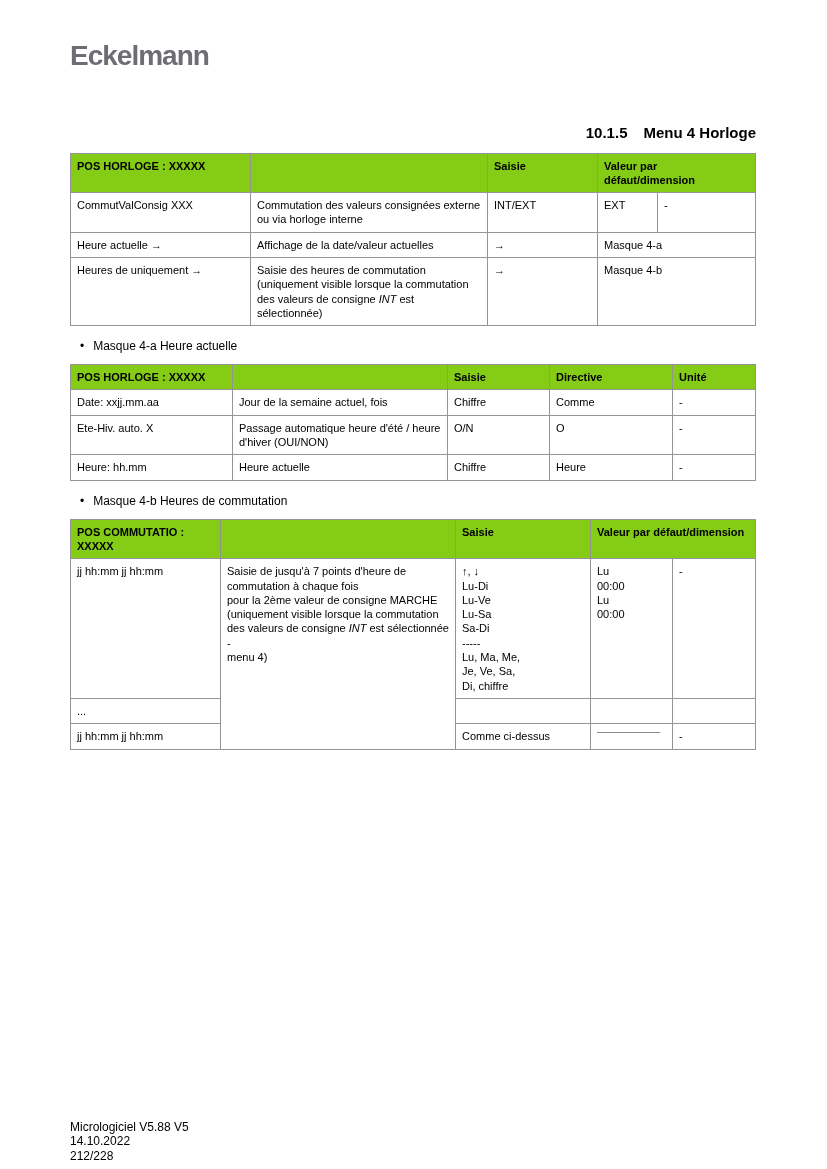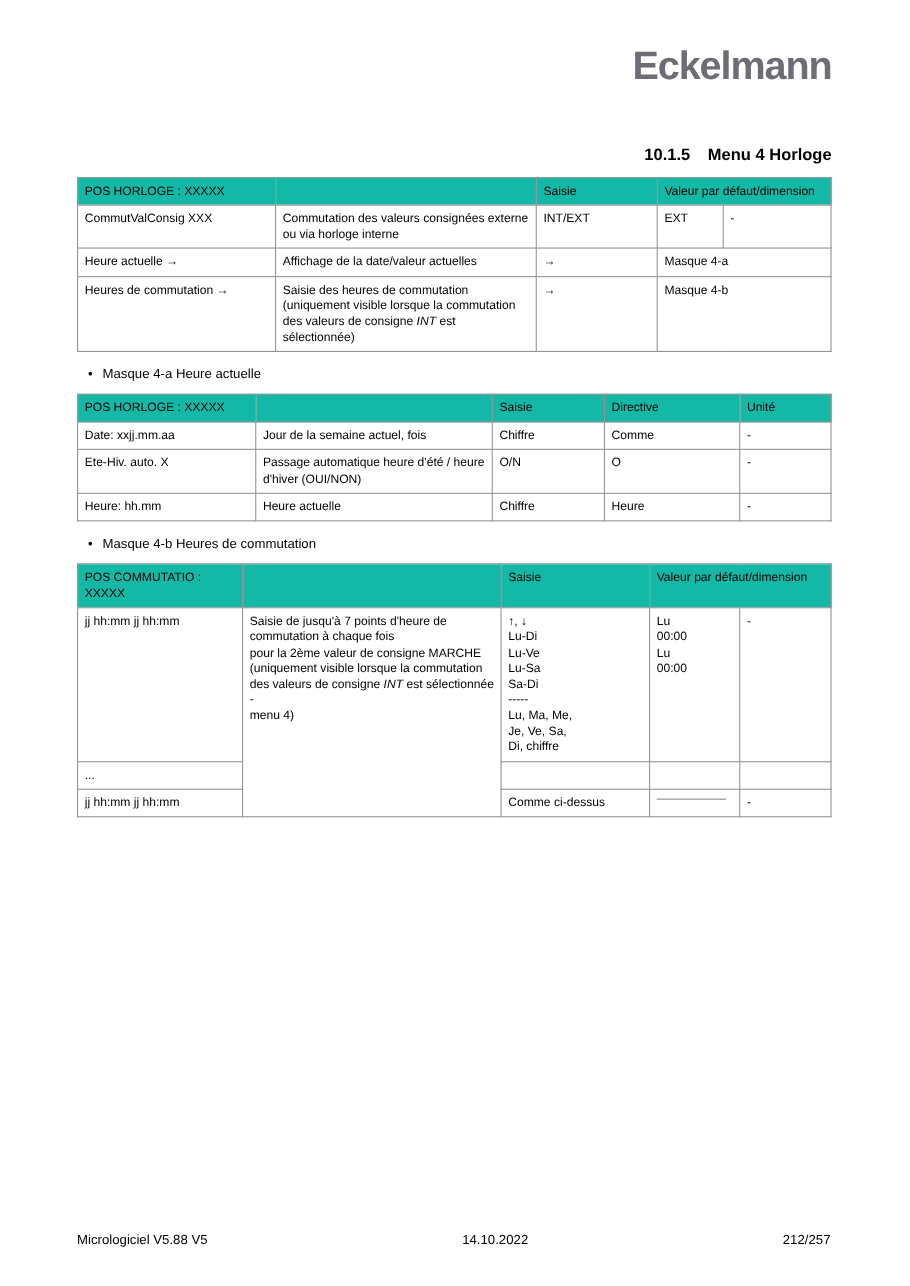--- a/index.html
+++ b/index.html
@@ -9,26 +9,25 @@
     width:827px; height:1169px;
     background:#ffffff;
     font-family:"Liberation Sans", sans-serif;
     color:#000;
     overflow:hidden;
   }
   .content { position:absolute; left:70px; top:0; width:686px; }
 
   .logo {
     margin-top:42px;
-    font-size:36px;
+    font-size:28px;
     font-weight:bold;
     letter-spacing:-1px;
     color:#6d6d76;
     line-height:1;
-    text-align:right;
   }
 
   .heading {
     margin-top:55px;
     font-size:15px;
     font-weight:bold;
     display:flex;
     gap:16px;
     line-height:1.1;
     justify-content:flex-end;
@@ -44,22 +43,22 @@
   }
   table.doc th, table.doc td {
     border:1px solid #949494;
     padding:5px 6px;
     text-align:left;
     vertical-align:top;
     font-weight:normal;
     word-wrap:break-word;
   }
   table.doc tr.hdr th {
-    background:#14b8a6;
-    font-weight:normal;
+    background:#84cc16;
+    font-weight:bold;
   }
   .pre { white-space:pre-line; }
   td.mid { vertical-align:middle; }
   em { font-style:italic; }
 
   .bullet {
     margin:13px 0 0 10px;
     font-size:12px;
     display:flex;
     gap:9px;
@@ -74,20 +73,21 @@
     height:1px;
   }
 
   .footer {
     position:absolute;
     left:70px; right:72px; top:1120px;
     display:flex;
     justify-content:space-between;
     font-size:12px;
     line-height:1.2;
+    flex-direction:column;
   }
 </style>
 </head>
 <body>
 
 <div class="page">
   <div class="content">
 
     <div class="logo">Eckelmann</div>
 
@@ -119,21 +119,21 @@
           <td>EXT</td>
           <td>-</td>
         </tr>
         <tr>
           <td>Heure actuelle →</td>
           <td>Affichage de la date/valeur actuelles</td>
           <td>→</td>
           <td colspan="2">Masque 4-a</td>
         </tr>
         <tr>
-          <td>Heures de commutation →</td>
+          <td>Heures de uniquement →</td>
           <td class="pre"><span>Saisie des heures de commutation
 (uniquement visible lorsque la commutation
 des valeurs de consigne </span><em>INT</em><span> est sélectionnée)</span></td>
           <td>→</td>
           <td colspan="2">Masque 4-b</td>
         </tr>
       </tbody>
     </table>
 
     <div class="bullet">
@@ -241,15 +241,15 @@
           <td>-</td>
         </tr>
       </tbody>
     </table>
 
   </div>
 
   <div class="footer">
     <span>Micrologiciel V5.88 V5</span>
     <span>14.10.2022</span>
-    <span>212/257</span>
+    <span>212/228</span>
   </div>
 </div>
 
 </body></html>

